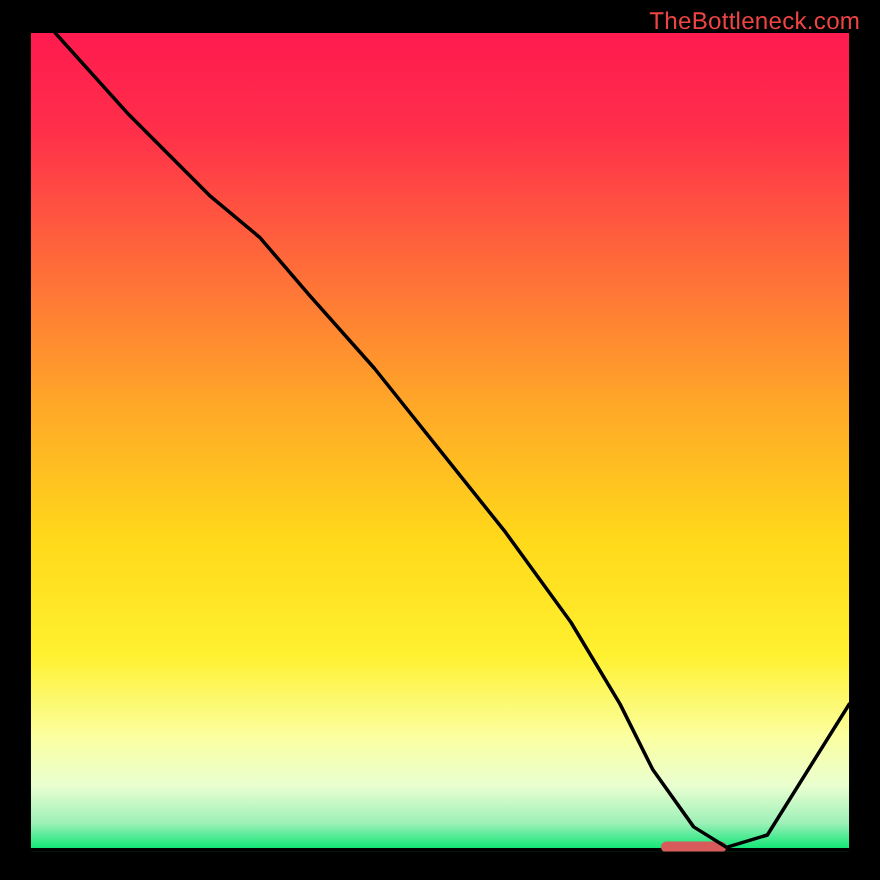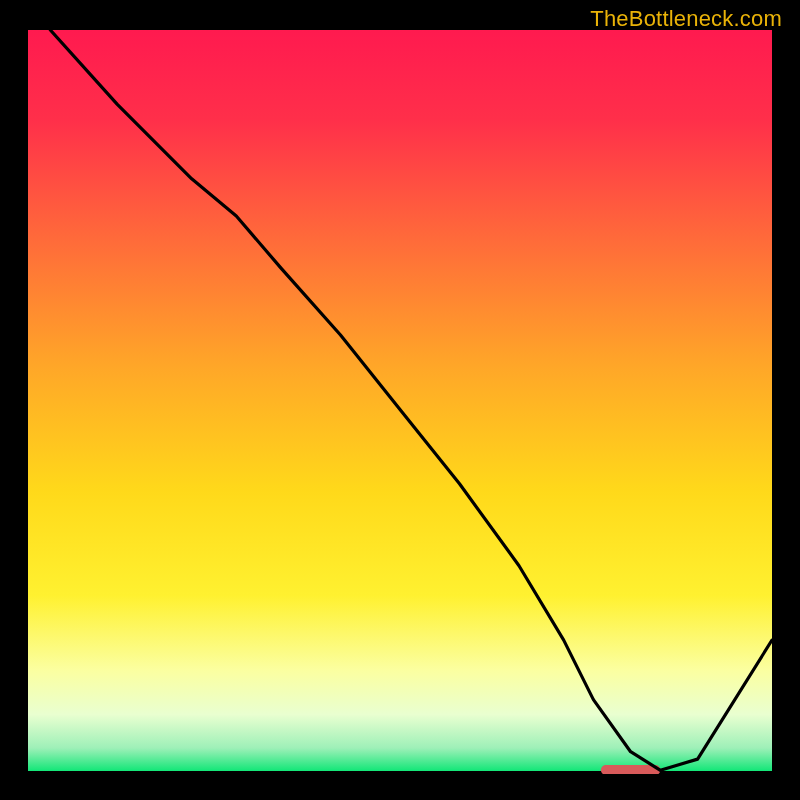--- a/index.html
+++ b/index.html
@@ -16,21 +16,21 @@
     left: 28px;
     top: 30px;
     width: 744px;
     height: 744px;
     background: #000;
   }
   .watermark {
     position: absolute;
     top: 6px;
     right: 18px;
-    color: #eab308;
+    color: #ef4444;
     font-size: 22px;
     font-weight: 500;
     letter-spacing: 0.2px;
   }
   .plot {
     position: absolute;
     left: 0; top: 0;
     width: 744px;
     height: 744px;
   }

